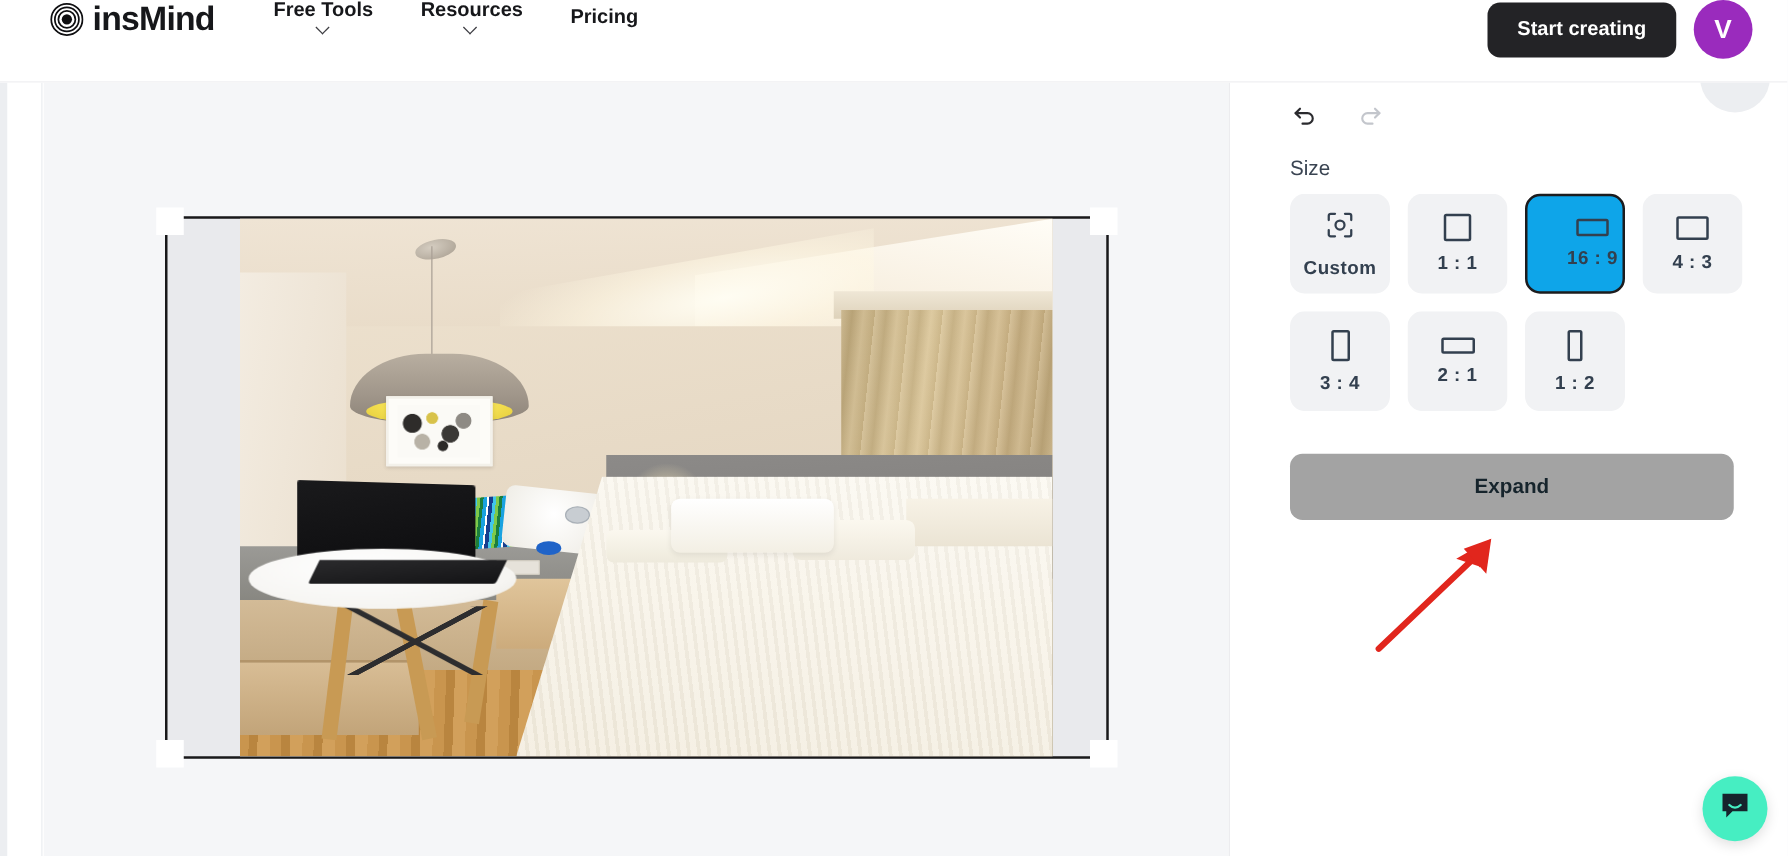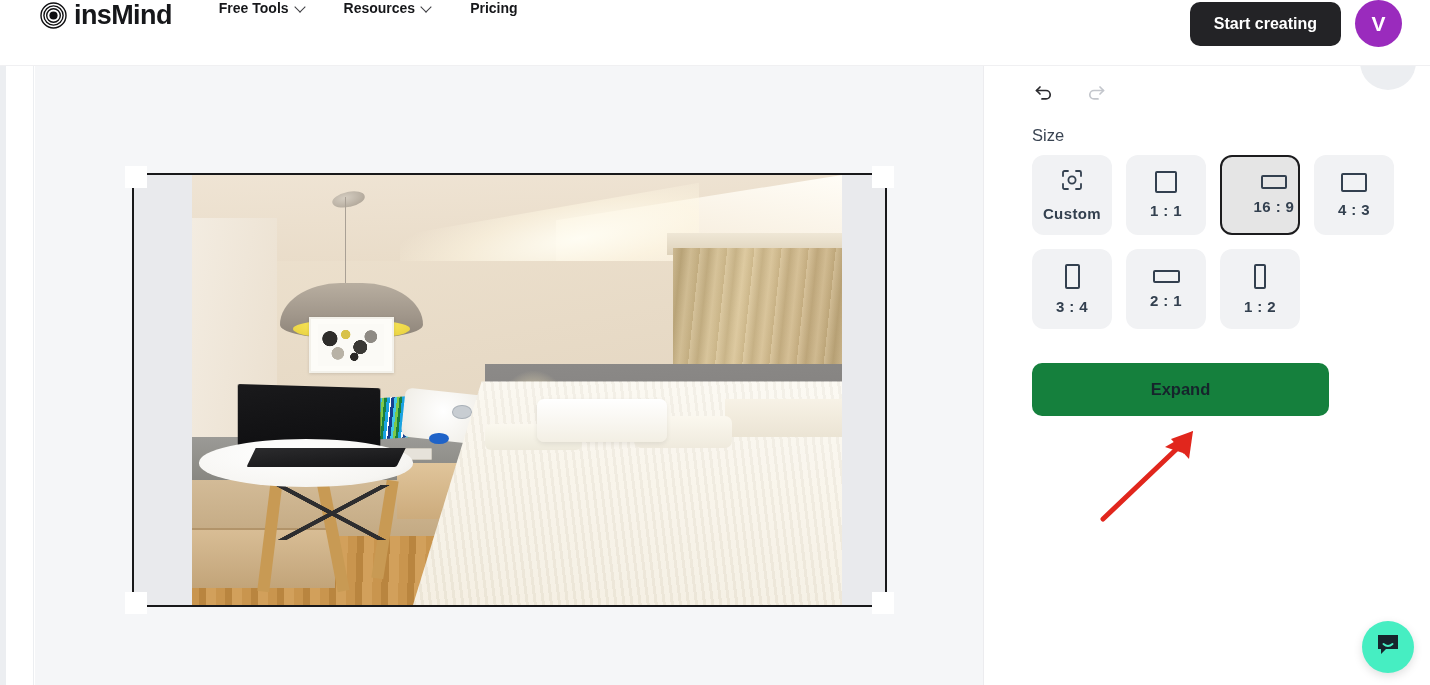--- a/index.html
+++ b/index.html
@@ -16,23 +16,24 @@
     position: absolute; top: 0; left: 0; width: 1430px; height: 66px;
     background: #ffffff; display: flex; align-items: flex-start;
     border-bottom: 1px solid #f0f0f2;
     z-index: 40;
   }
   .brand { display: flex; align-items: center; margin-left: 40px; gap: 7px; }
   .brand-mark { width: 27px; height: 27px; position: relative; }
   .brand-name { font-size: 27px; font-weight: 700; color: #16171a; letter-spacing: -0.6px; }
   .nav { display: flex; align-items: center; margin-left: 47px; gap: 38px; }
   .nav-item {
-    display: flex; align-items: center; gap: 7px;
-    font-size: 14px; font-weight: 700; color: #16171a; cursor: pointer;
+    display: flex; align-items: center; 
+    font-size: 16px; font-weight: 700; color: #16171a; cursor: pointer;
     white-space: nowrap;
+    flex-direction: column;
   }
   .chev { display: inline-block; width: 10px; height: 10px; position: relative; }
   .chev::after {
     content: ""; position: absolute; left: 0; top: 0px;
     width: 7px; height: 7px;
     border-right: 1.7px solid #3d3d42; border-bottom: 1.7px solid #3d3d42;
     transform: rotate(45deg);
   }
   .header-right {
     margin-left: auto; margin-right: 28px;
@@ -306,26 +307,26 @@
   }
   .size-grid {
     display: grid; grid-template-columns: repeat(4, 80px); gap: 14px;
     margin-left: 48px; margin-top: 2px;
   }
   .size-cell {
     height: 80px; border-radius: 12px; background: #f1f2f4;
     display: flex; flex-direction: column; align-items: center; justify-content: center;
     gap: 9px; cursor: pointer; border: 2px solid transparent;
   }
-  .size-cell.selected { background: #e5e5e5; border-color: #1c1c1e; padding-left: 28px; }
+  .size-cell.selected { background: #0ea5e9; border-color: #1c1c1e; padding-left: 28px; }
   .size-cell-label { font-size: 15px; font-weight: 700; color: #33404f; letter-spacing: 0.4px; }
   .ratio-box { border: 2px solid #33404f; border-radius: 2px; }
   .expand-btn {
-    margin: 34px 0 0 48px; width: 297px; height: 53px;
-    background: #15803d; border: none; border-radius: 10px;
+    margin: 34px 0 0 48px; width: 355px; height: 53px;
+    background: #a3a3a3; border: none; border-radius: 10px;
     font-size: 16.5px; font-weight: 700; color: #16242c; cursor: pointer;
   }
 
   
   .arrow-annot { position: absolute; left: 1085px; top: 425px; z-index: 30; pointer-events: none; }
 
   
   .corner-pill {
     position: absolute; right: 14px; top: 60px; width: 56px; height: 30px;
     background: #eceef1; border-radius: 0 0 28px 28px; z-index: 35;

